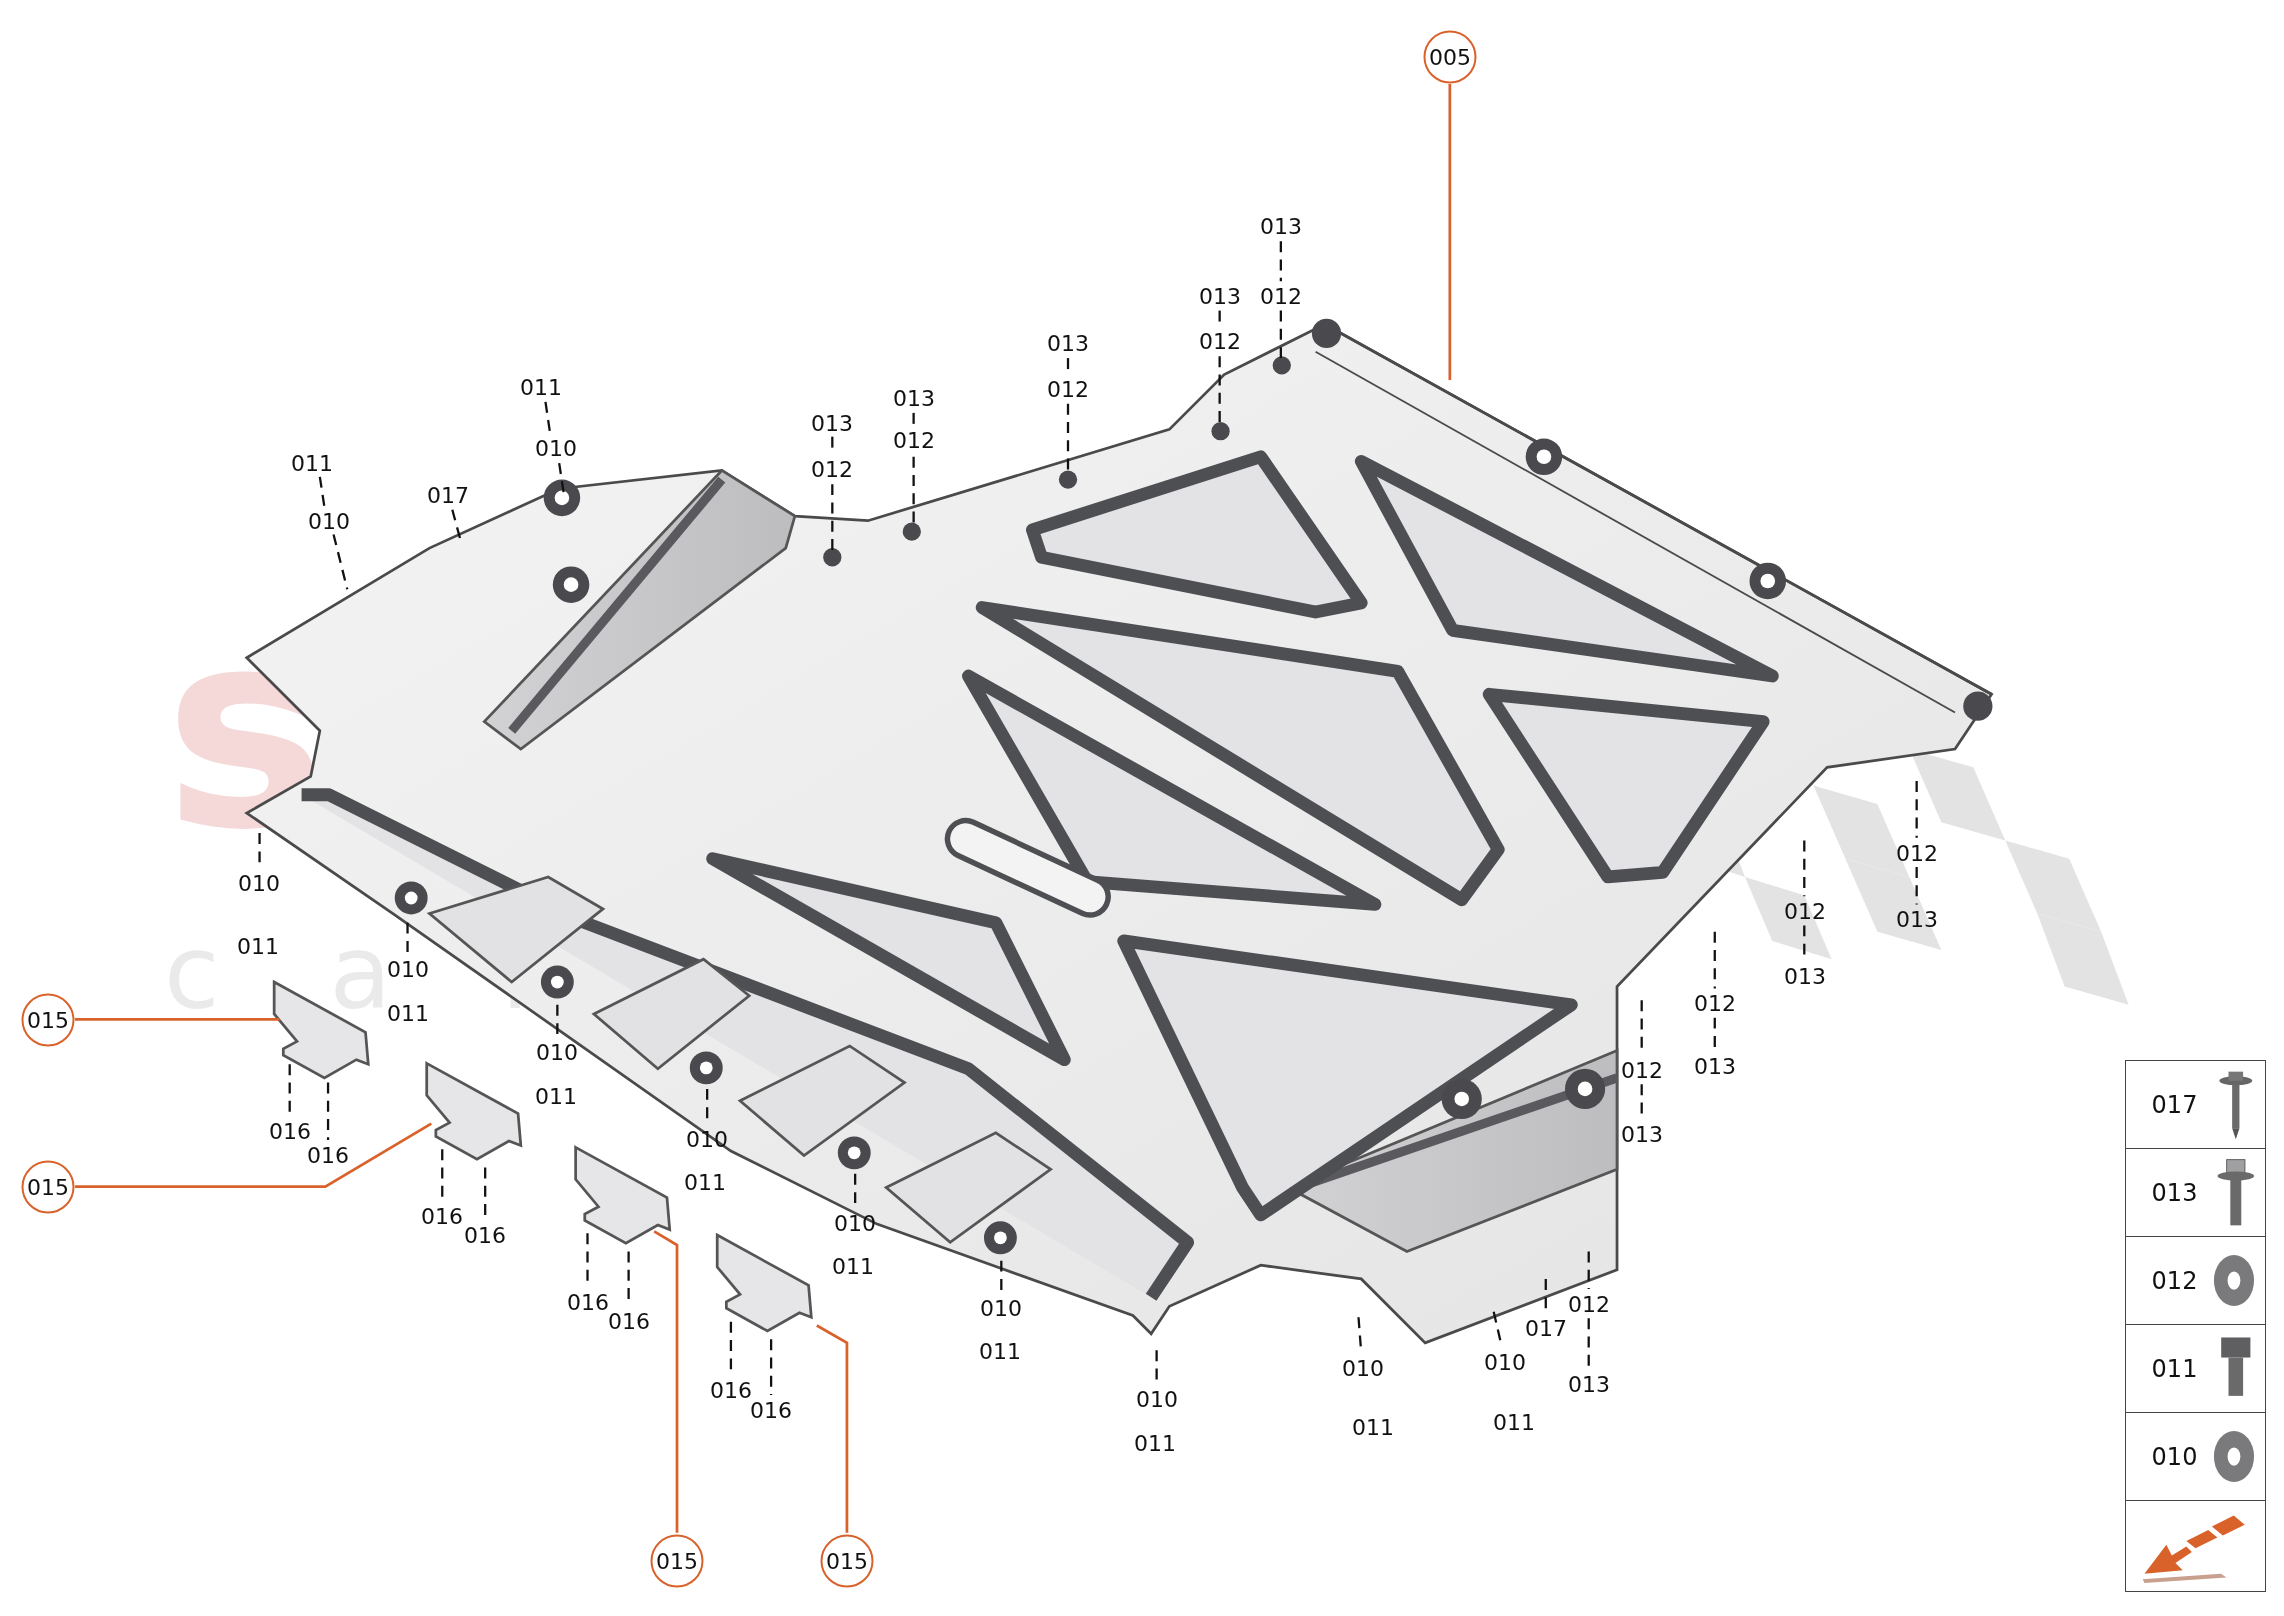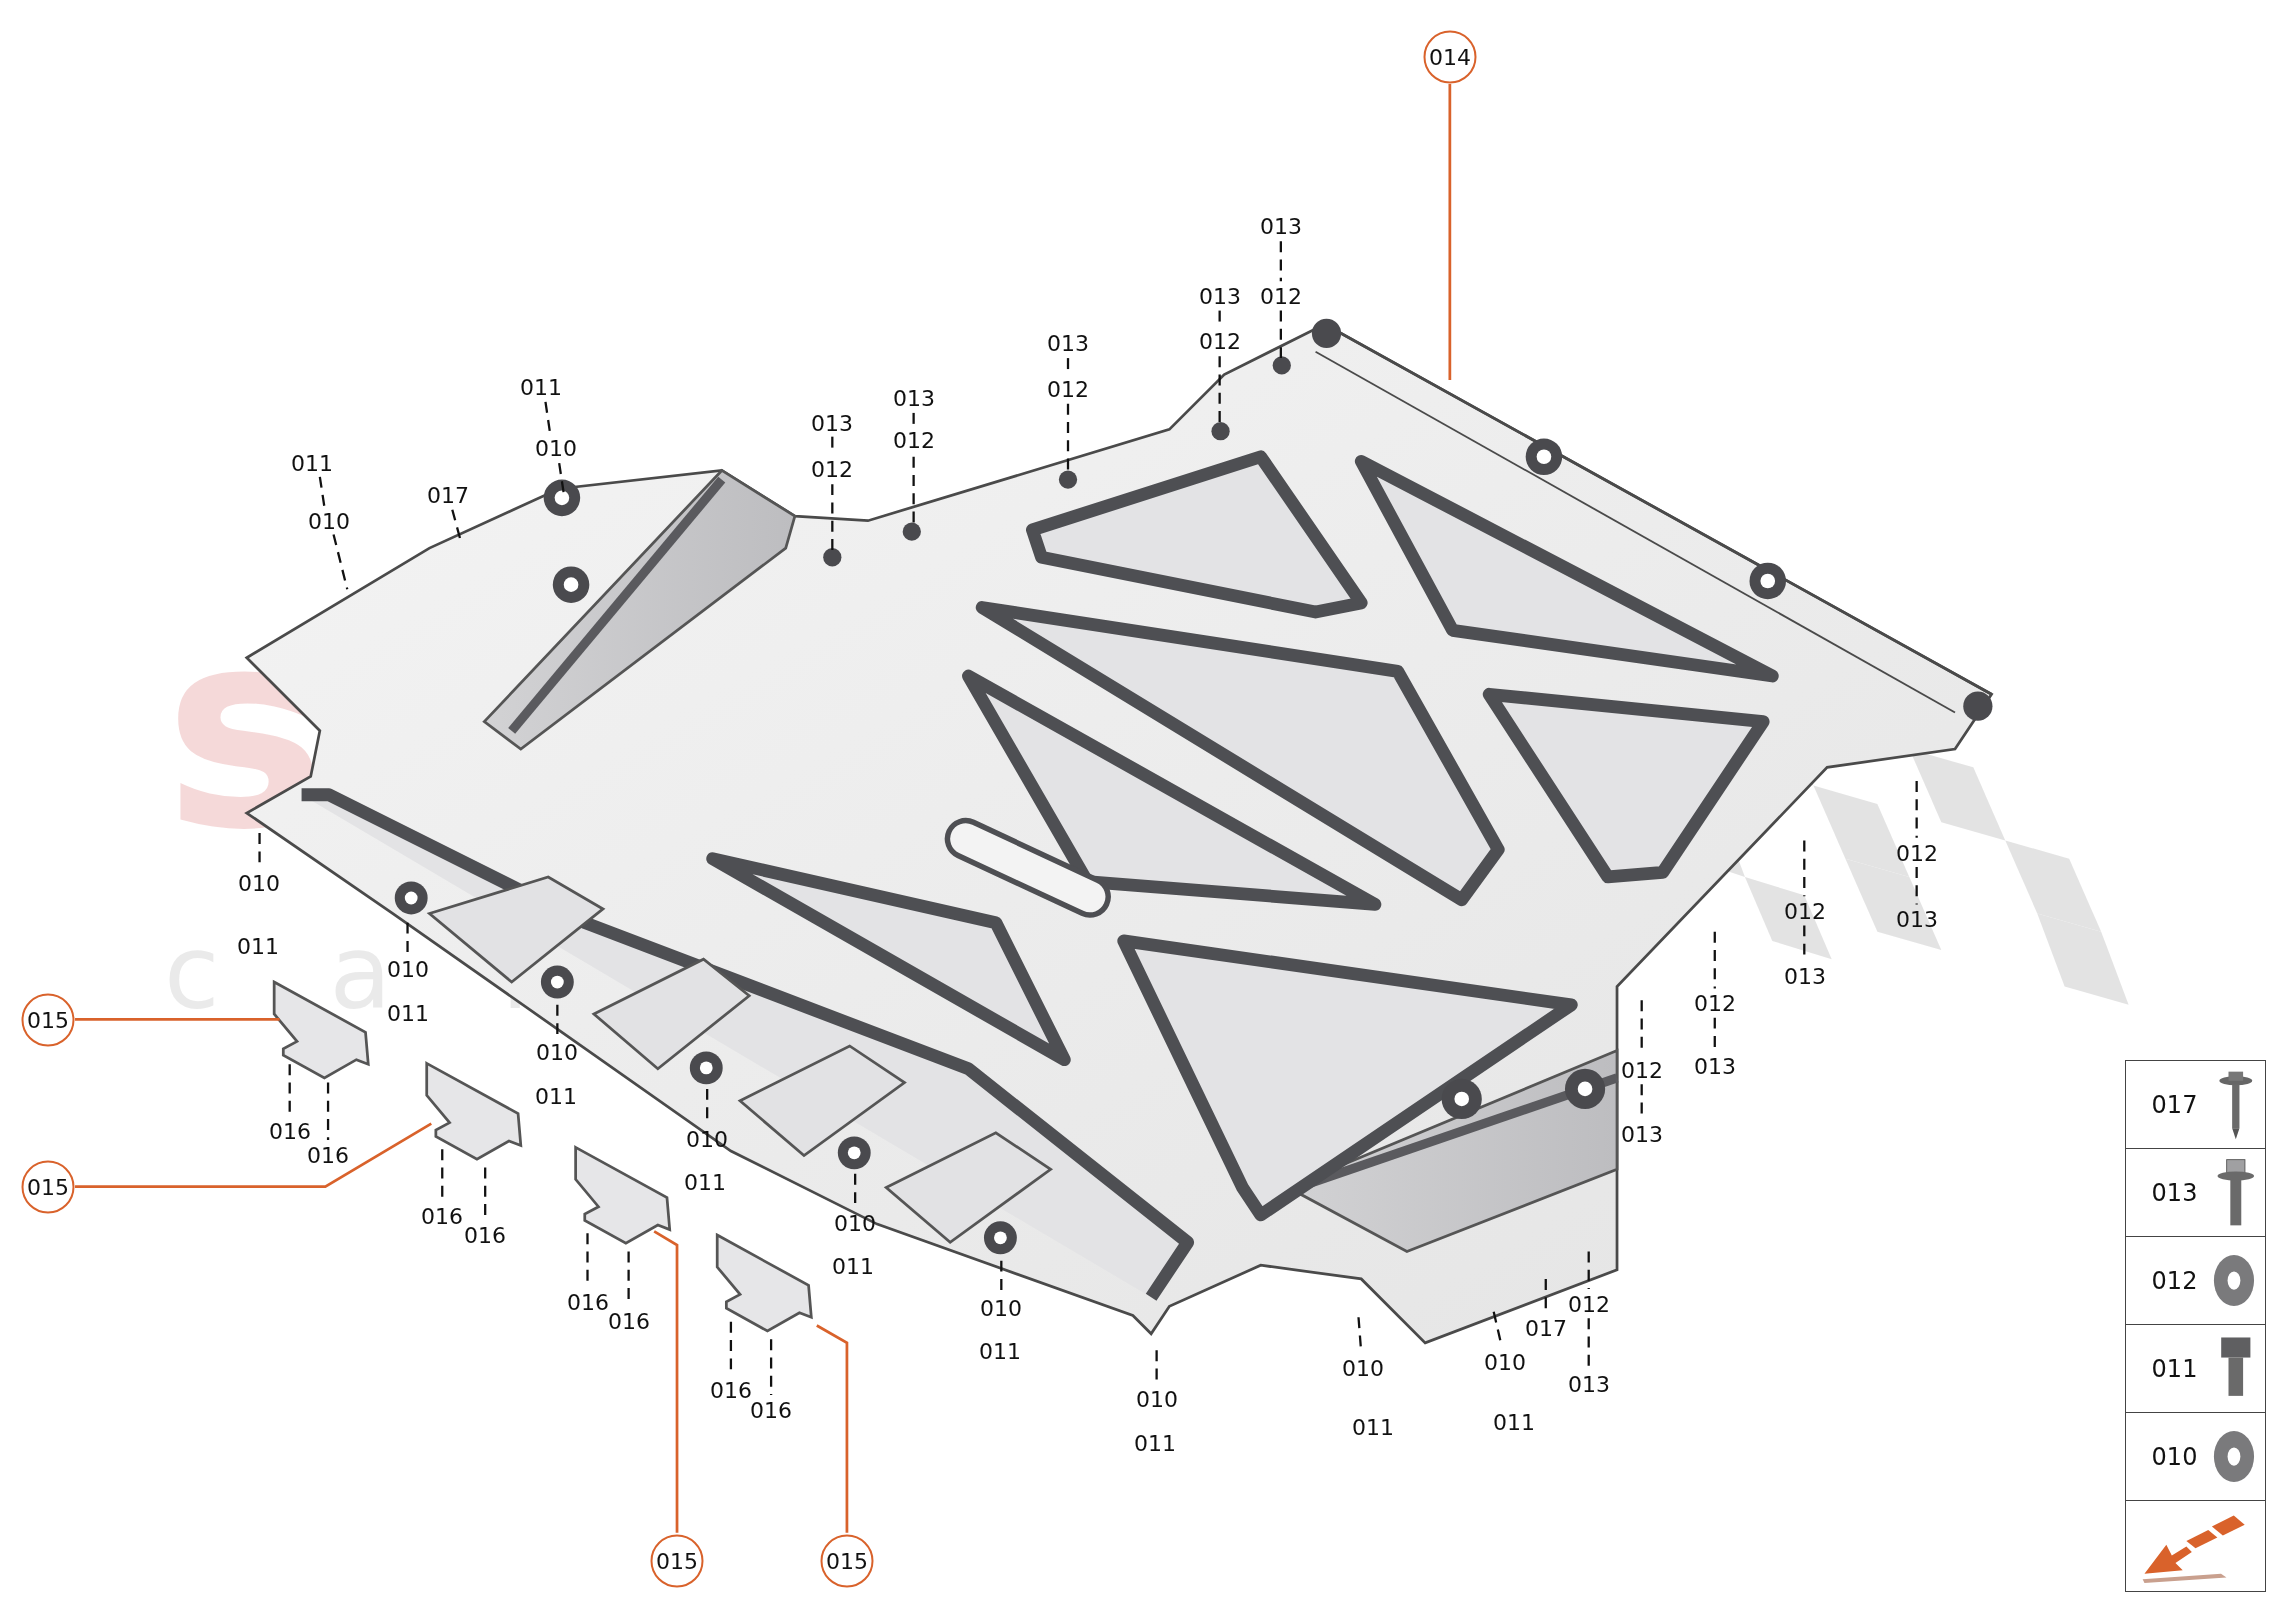--- a/index.html
+++ b/index.html
@@ -236,21 +236,21 @@
       <span class="lbl" style="left: 290px; top: 1131px;">016</span>
       <span class="lbl" style="left: 328px; top: 1155px;">016</span>
       <span class="lbl" style="left: 442px; top: 1216px;">016</span>
       <span class="lbl" style="left: 485px; top: 1235px;">016</span>
       <span class="lbl" style="left: 588px; top: 1302px;">016</span>
       <span class="lbl" style="left: 629px; top: 1321px;">016</span>
       <span class="lbl" style="left: 731px; top: 1390px;">016</span>
       <span class="lbl" style="left: 771px; top: 1410px;">016</span>
     </div>
   <div id="callouts">
-      <div class="callout" style="left: 1450px; top: 57px;">014</div>
+      <div class="callout" style="left: 1450px; top: 57px;">005</div>
       <div class="callout" style="left: 48px; top: 1020px;">015</div>
       <div class="callout" style="left: 48px; top: 1187px;">015</div>
       <div class="callout" style="left: 677px; top: 1561px;">015</div>
       <div class="callout" style="left: 847px; top: 1561px;">015</div>
     </div>
 
   <div id="legend">
     <div class="legend-row">
       <span class="legend-code">017</span>
       <svg class="legend-icon" viewBox="0 0 60 80">

